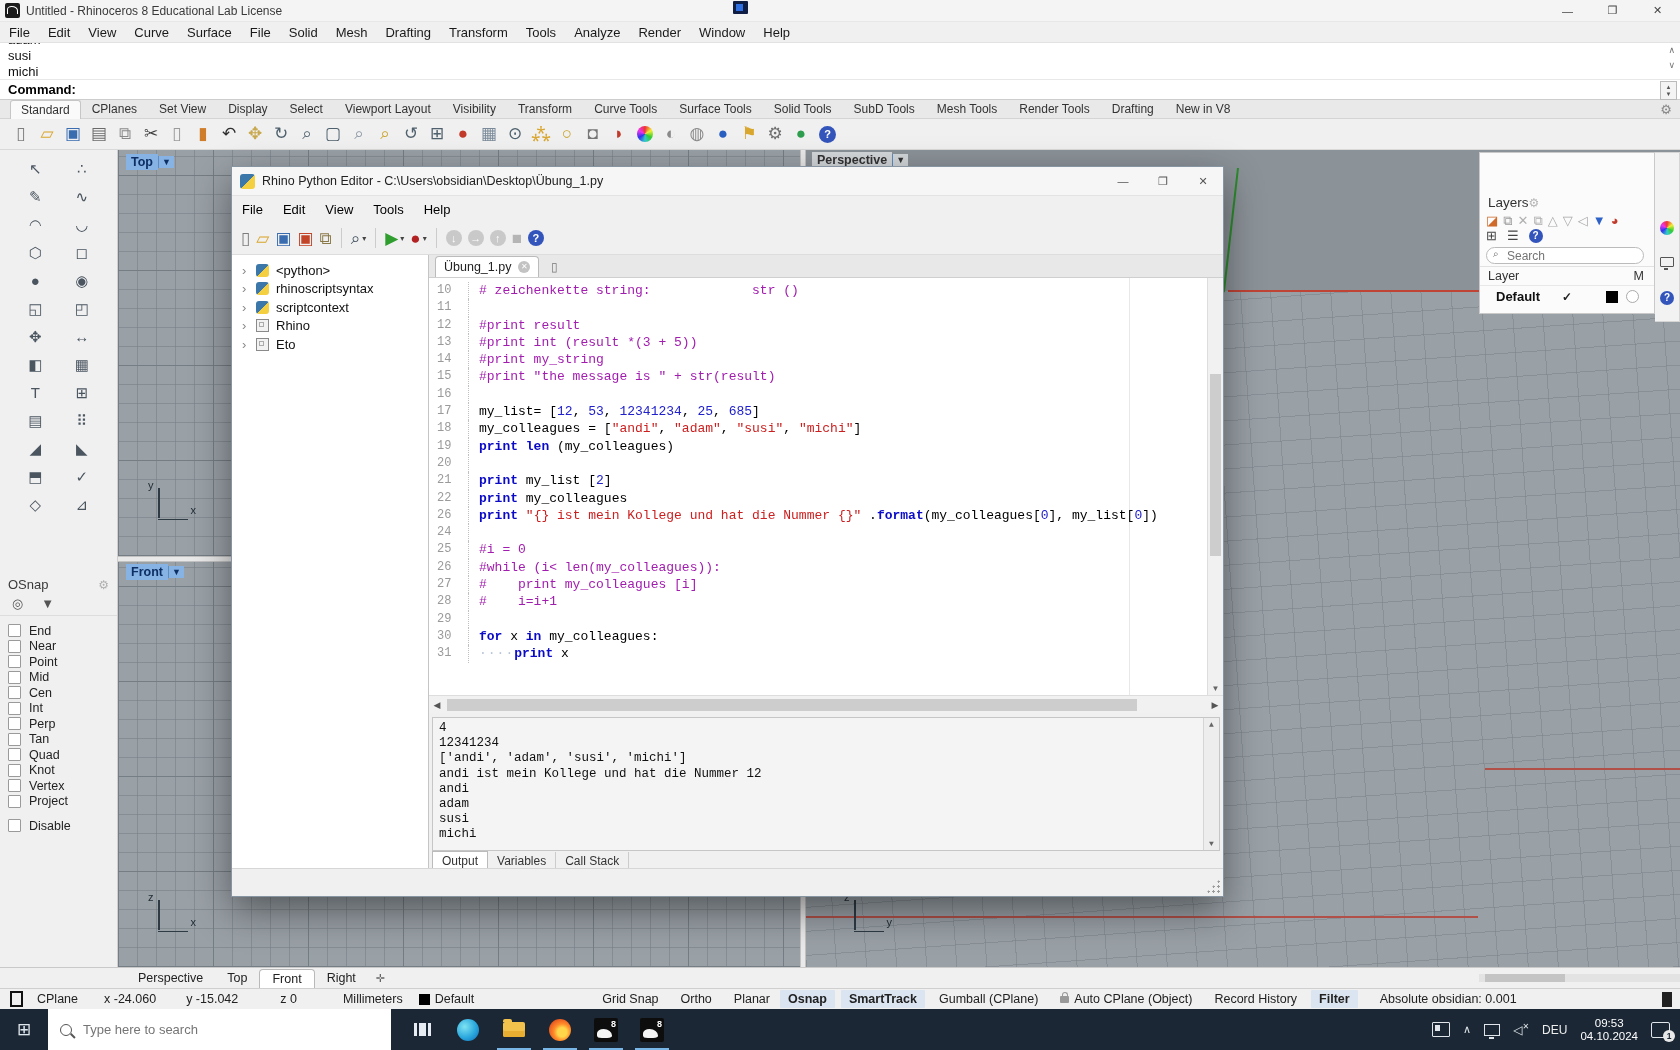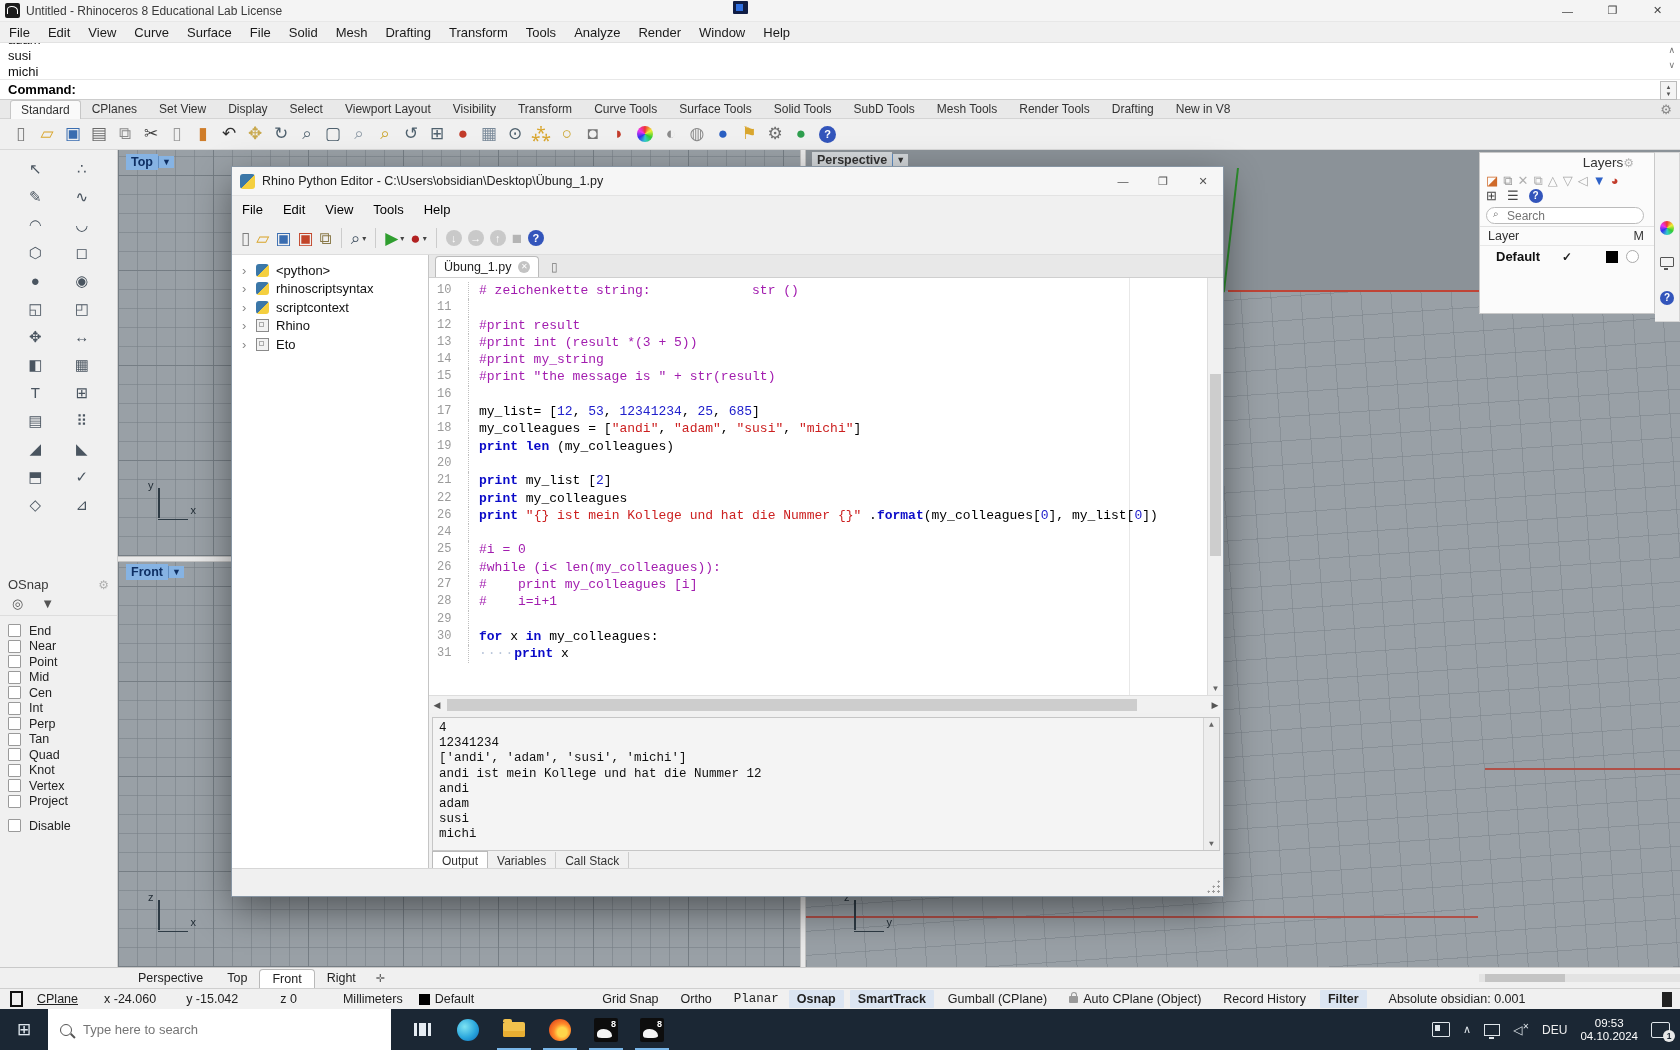--- a/index.html
+++ b/index.html
@@ -157,21 +157,21 @@
   .etab{font-size:12px;color:#333;padding:2px 9px;border-right:1px solid #ccc;}
   .etab.active{background:#fff;border:1px solid #bbb;border-bottom:1px solid #fff;}
   .e-bottom{position:absolute;left:0;right:0;bottom:0;height:27px;background:#f0f0f0;border-top:1px solid #d6d6d6;}
   .grip{position:absolute;right:3px;bottom:3px;width:14px;height:14px;
     background-image:radial-gradient(#9a9a9a 1.2px,transparent 1.3px);background-size:5px 5px;
     clip-path:polygon(100% 0,100% 100%,0 100%);}
 
   
   #layers{position:absolute;left:1479px;top:152px;width:176px;height:162px;background:#fbfbfb;
     border:1px solid #c9c9c9;box-sizing:border-box;}
-  .l-head{display:flex;justify-content:flex-end;align-items:center;padding:2px 20px;font-size:13.5px;color:#333;}
+  .l-head{display:flex;justify-content:flex-start;align-items:center;padding:2px 8px;font-size:13.5px;color:#333;margin-top:40px;}
   .l-gear{color:#b5b5b5;font-size:12px;}
   #ltb1{display:flex;align-items:center;gap:5px;padding:2px 6px 0;font-size:13px;}
   #ltb2{display:flex;align-items:center;gap:10px;padding:1px 6px 2px;font-size:13px;}
   .lic{line-height:14px;}
   .lic.circ{width:14px;height:14px;border-radius:50%;font-size:10px;font-weight:bold;text-align:center;line-height:14px;}
   .l-search{margin:2px 6px;height:17px;width:158px;border:1px solid #bbb;border-radius:9px;background:#fff;
     font-size:12px;color:#555;padding:0 6px 0 20px;box-sizing:border-box;outline:none;font-family:"Liberation Sans",sans-serif;}
   .l-search-wrap{position:relative;}
   .l-mag{position:absolute;left:13px;top:3px;font-size:10px;color:#666;}
   .l-cols{display:flex;justify-content:space-between;border-top:1px solid #e2e2e2;border-bottom:1px solid #e8e8e8;
@@ -198,24 +198,24 @@
   .vp-tab.active{background:#fff;border:1px solid #b9b9b9;border-bottom:none;border-radius:4px 4px 0 0;}
   .vp-plus{color:#666;font-size:11px;margin-left:8px;}
   .vp-scrollfrag{position:absolute;left:1485px;top:974px;width:80px;height:8px;background:#c4c4c4;}
   .vp-scrolltrack{position:absolute;left:1479px;top:974px;width:201px;height:8px;background:#e3e3e3;}
 
   #statusbar{position:absolute;left:0;top:988px;width:1680px;height:21px;background:#f0f0f0;
     border-top:1px solid #cfcfcf;display:flex;align-items:center;font-size:12.5px;color:#222;box-sizing:border-box;}
   .sb-ic{width:9px;height:12px;border:2px solid #111;margin:0 14px 0 10px;flex:none;}
   #sbitems{display:flex;align-items:center;}
   .sb-item{white-space:nowrap;display:flex;align-items:center;gap:5px;margin-right:22px;}
-  .sb-item:nth-child(1){margin-right:26px;text-decoration:underline;} .sb-item:nth-child(2){margin-right:30px;}
+  .sb-item:nth-child(1){margin-right:26px;} .sb-item:nth-child(2){margin-right:30px;}
   .sb-item:nth-child(3){margin-right:42px;} .sb-item:nth-child(4){margin-right:46px;}
   .sb-item:nth-child(5){margin-right:16px;} .sb-item:nth-child(6){margin-right:128px;}
-  .sb-item:nth-child(9){margin-right:10px;font-family:Liberation Mono, monospace;} .sb-item:nth-child(10){margin-right:6px;}
+  .sb-item:nth-child(9){margin-right:10px;} .sb-item:nth-child(10){margin-right:6px;}
   .sb-item:nth-child(11){margin-right:14px;} .sb-item:nth-child(14){margin-right:14px;}
   .sb-item.hl{background:#dbe5f2;padding:2px 8px;font-weight:bold;border-radius:1px;}
   .swatch{width:11px;height:11px;display:inline-block;flex:none;}
   .lockshape{width:9px;height:7px;background:#999;border-radius:1px;position:relative;display:inline-block;flex:none;}
   .lockshape::before{content:"";position:absolute;left:1.5px;top:-4px;width:4px;height:4px;
     border:1.5px solid #999;border-bottom:none;border-radius:3px 3px 0 0;}
   .sb-end{margin-left:auto;width:10px;height:15px;background:#222;margin-right:8px;flex:none;}
 
   
   #taskbar{position:absolute;left:0;top:1009px;width:1680px;height:41px;background:#1b2734;

